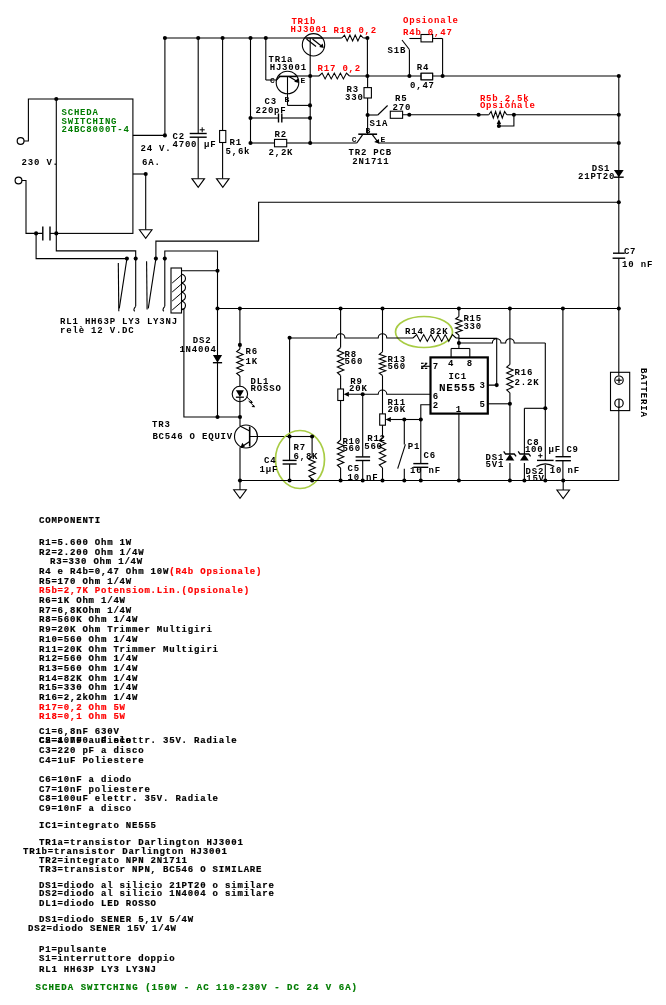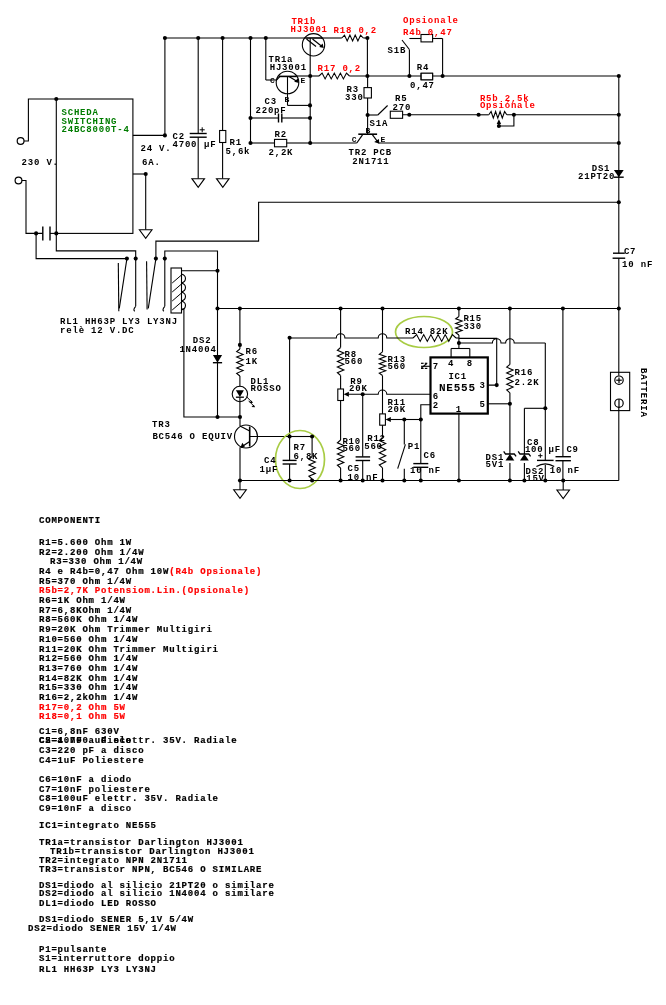--- a/index.html
+++ b/index.html
@@ -410,49 +410,50 @@
         <text x="448.4" y="378.9">IC1</text>
         <text x="438.9" y="390.8" font-size="11">NE555</text>
         <text x="641" y="368" transform="rotate(90 641 368)">BATTERIA</text>
       </g>
     </svg>
 <div class="t" style="left:39px;top:517.0px">COMPONENTI</div>
     <div class="t" style="left:39px;top:538.8px">R1=5.600 Ohm 1W</div>
     <div class="t" style="left:39px;top:548.5px">R2=2.200 Ohm 1/4W</div>
     <div class="t" style="left:50px;top:558.2px">R3=330 Ohm 1/4W</div>
     <div class="t" style="left:39px;top:567.9px">R4 e R4b=0,47 Ohm 10W<span class="red">(R4b Opsionale)</span></div>
-    <div class="t" style="left:39px;top:577.6px">R5=370 Ohm 1/4W</div>
+    <div class="t" style="left:39px;top:577.6px">R5=170 Ohm 1/4W</div>
     <div class="t" style="left:39px;top:587.3px"><span class="red">R5b=2,7K Potensiom.Lin.(Opsionale)</span></div>
     <div class="t" style="left:39px;top:597.0px">R6=1K Ohm 1/4W</div>
     <div class="t" style="left:39px;top:606.7px">R7=6,8KOhm 1/4W</div>
     <div class="t" style="left:39px;top:616.4px">R8=560K Ohm 1/4W</div>
     <div class="t" style="left:39px;top:626.1px">R9=20K Ohm Trimmer Multigiri</div>
     <div class="t" style="left:39px;top:635.8px">R10=560 Ohm 1/4W</div>
     <div class="t" style="left:39px;top:645.5px">R11=20K Ohm Trimmer Multigiri</div>
     <div class="t" style="left:39px;top:655.2px">R12=560 Ohm 1/4W</div>
-    <div class="t" style="left:39px;top:664.9px">R13=760 Ohm 1/4W</div>
+    <div class="t" style="left:39px;top:664.9px">R13=560 Ohm 1/4W</div>
     <div class="t" style="left:39px;top:674.6px">R14=82K Ohm 1/4W</div>
     <div class="t" style="left:39px;top:684.3px">R15=330 Ohm 1/4W</div>
     <div class="t" style="left:39px;top:694.0px">R16=2,2kOhm 1/4W</div>
     <div class="t" style="left:39px;top:703.7px"><span class="red">R17=0,2 Ohm 5W</span></div>
     <div class="t" style="left:39px;top:713.4px"><span class="red">R18=0,1 Ohm 5W</span></div>
     <div class="t" style="left:39px;top:727.5px">C1=6,8nF 630V</div>
     <div class="t" style="left:39px;top:737.2px">C2=4.700 uF elettr. 35V. Radiale</div>
     <div class="t" style="left:39px;top:746.9px">C3=220 pF a disco</div>
     <div class="t" style="left:39px;top:756.6px">C4=1uF Poliestere</div>
     <div class="t" style="left:39px;top:737px">C5=10nF a disco</div>
     <div class="t" style="left:39px;top:776.0px">C6=10nF a diodo</div>
     <div class="t" style="left:39px;top:785.7px">C7=10nF poliestere</div>
     <div class="t" style="left:39px;top:795.4px">C8=100uF elettr. 35V. Radiale</div>
     <div class="t" style="left:39px;top:805.1px">C9=10nF a disco</div>
     <div class="t" style="left:39px;top:821.8px">IC1=integrato NE555</div>
     <div class="t" style="left:39px;top:839.3px">TR1a=transistor Darlington HJ3001</div>
-    <div class="t" style="left:50px;top:848.1px">TR1b=transistor Darlington HJ3001</div>
+    <div class="t" style="left:23px;top:848.1px">TR1b=transistor Darlington HJ3001</div>
     <div class="t" style="left:39px;top:856.9px">TR2=integrato NPN 2N1711</div>
     <div class="t" style="left:39px;top:865.7px">TR3=transistor NPN, BC546 O SIMILARE</div>
     <div class="t" style="left:39px;top:881.9px">DS1=diodo al silicio 21PT20 o similare</div>
     <div class="t" style="left:39px;top:890.0px">DS2=diodo al silicio 1N4004 o similare</div>
     <div class="t" style="left:39px;top:899.5px">DL1=diodo LED ROSSO</div>
     <div class="t" style="left:39px;top:916.4px">DS1=diodo SENER 5,1V 5/4W</div>
     <div class="t" style="left:28px;top:925.1px">DS2=diodo SENER 15V 1/4W</div>
     <div class="t" style="left:39px;top:946.1px">P1=pulsante</div>
     <div class="t" style="left:39px;top:954.9px">S1=interruttore doppio</div>
     <div class="t" style="left:39px;top:966.4px">RL1 HH63P LY3 LY3NJ</div>
+    <div class="t" style="left:35.5px;top:983.9px;letter-spacing:1.05px"><span class="grn">SCHEDA SWITCHING (150W - AC 110-230V - DC 24 V 6A)</span></div>
 </div>
 </body></html>

